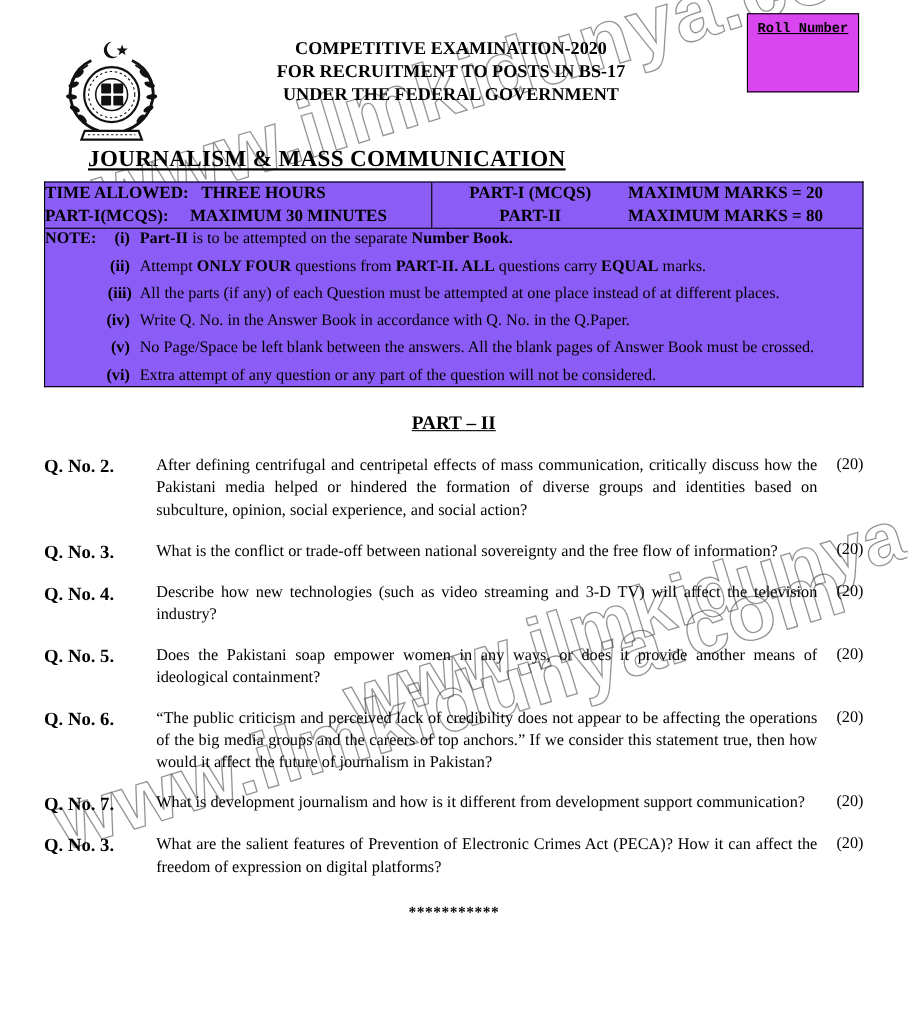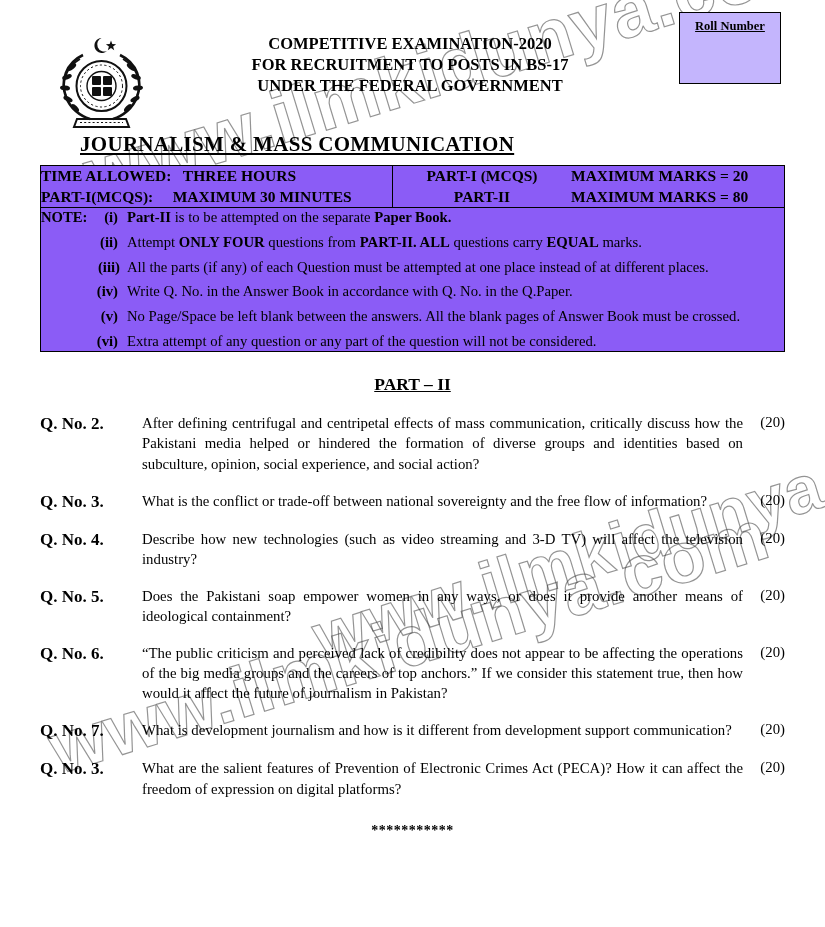--- a/index.html
+++ b/index.html
@@ -73,21 +73,22 @@
     font-weight: bold;
     line-height: 1.26;
   }
   .roll-box {
     position: absolute;
     right: 4px;
     top: 12px;
     width: 102px;
     height: 72px;
     border: 1.6px solid #000;
-    background: #c4b5fd;
+    background: #d946ef;
+    font-family: Liberation Mono, monospace;
   }
   .roll-label {
     font-size: 12.5px;
     font-weight: bold;
     text-decoration: underline;
     text-align: center;
     margin-top: 6px;
   }
   .subject-title {
     text-align: left;
@@ -278,21 +279,21 @@
           <span class="part">PART-II</span>
           <span>MAXIMUM MARKS = 80</span>
         </div>
       </td>
     </tr>
     <tr>
       <td class="note-cell" colspan="2">
         <div class="note-grid" id="note-grid">
           <div class="note-head">NOTE:</div>
         <div class="note-num">(i)</div>
-              <div class="note-txt"><b>Part-II</b> is to be attempted on the separate <b>Paper Book.</b></div>
+              <div class="note-txt"><b>Part-II</b> is to be attempted on the separate <b>Number Book.</b></div>
               <div></div>
               <div class="note-num">(ii)</div>
               <div class="note-txt">Attempt <b>ONLY FOUR</b> questions from <b>PART-II. ALL</b> questions carry <b>EQUAL</b> marks.</div>
               <div></div>
               <div class="note-num wide">(iii)</div>
               <div class="note-txt">All the parts (if any) of each Question must be attempted at one place instead of at different places.</div>
               <div></div>
               <div class="note-num">(iv)</div>
               <div class="note-txt">Write Q. No. in the Answer Book in accordance with Q. No. in the Q.Paper.</div>
               <div></div>

